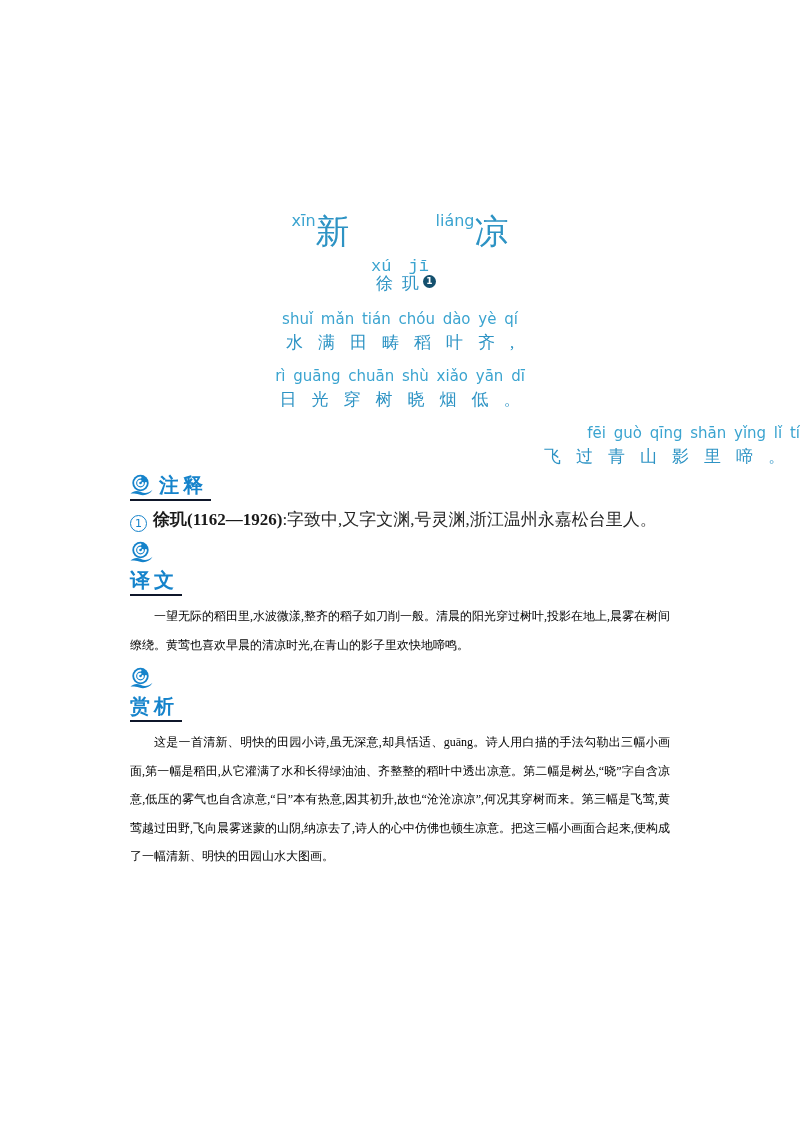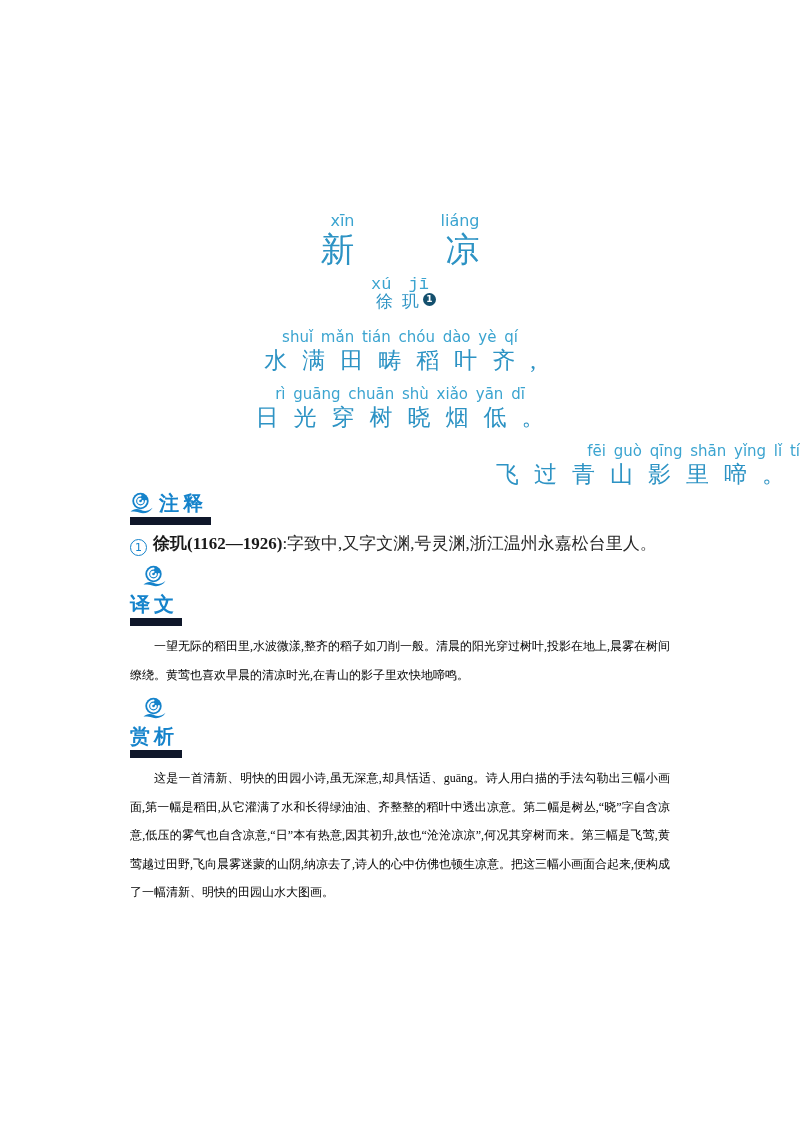--- a/index.html
+++ b/index.html
@@ -9,21 +9,21 @@
     height: 1131px;
     background: #ffffff;
     overflow: hidden;
     font-family: "Liberation Serif", "DejaVu Serif", serif;
   }
 
   
   .poem-block { padding-top: 212px; text-align: center; }
 
   .title-row { display: flex; justify-content: center; gap: 86px; }
-  .title-col { display: flex; flex-direction: column; align-items: flex-end; }
+  .title-col { display: flex; flex-direction: row; align-items: flex-start; }
   .title-pinyin {
     font-family: "DejaVu Sans", "Liberation Sans", sans-serif;
     font-size: 16px; line-height: 18px; color: #3ba4d0;
   }
   .title-char {
     font-size: 34px; line-height: 40px; color: #2d93c4;
   }
 
   .author-row { margin-top: 8px; }
   .author-pinyin {
@@ -44,30 +44,30 @@
   }
 
   .poem-lines { margin-top: 16px; }
   .poem-line { margin-bottom: 9px; }
   .poem-line:last-child { margin-bottom: 0; text-align: right; }
   .line-pinyin {
     font-family: "DejaVu Sans", "Liberation Sans", sans-serif;
     font-size: 15px; line-height: 18px; color: #3ba4d0; word-spacing: 3px;
   }
   .line-chars {
-    font-size: 23px; line-height: 30px; color: #2d93c4;
+    font-size: 17px; line-height: 30px; color: #2d93c4;
     letter-spacing: 15px; padding-left: 15px;
   }
 
   
   .annotations { width: 540px; margin: 2px 0 0 130px; }
 
   .sec-header {
-    display: inline-flex; align-items: center; gap: 6px;
-    border-bottom: 8px solid #0f172a; padding: 0 4px 3px 0;
+    display: inline-flex; align-items: flex-start; gap: 6px;
+    border-bottom: 2px solid #0f172a; padding: 0 4px 3px 0;
   }
   .sec-header.mt { margin-top: 8px; flex-direction: column; }
   .wave-icon { display: inline-block; width: 23px; height: 22px; }
   .sec-label {
     font-family: "Liberation Sans", "DejaVu Sans", sans-serif;
     font-size: 20px; font-weight: bold; color: #1583cb;
     letter-spacing: 4px; line-height: 22px;
   }
 
   .note-line {

